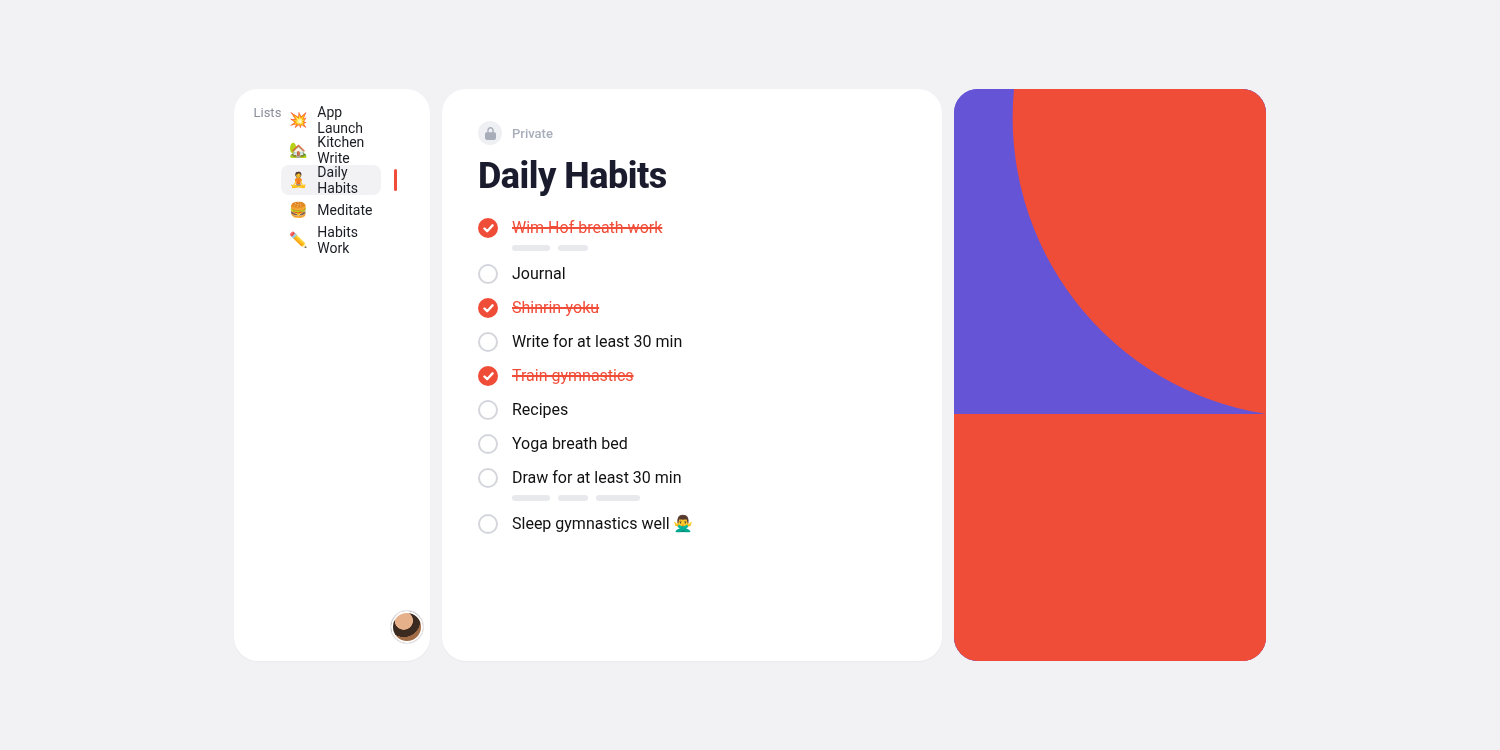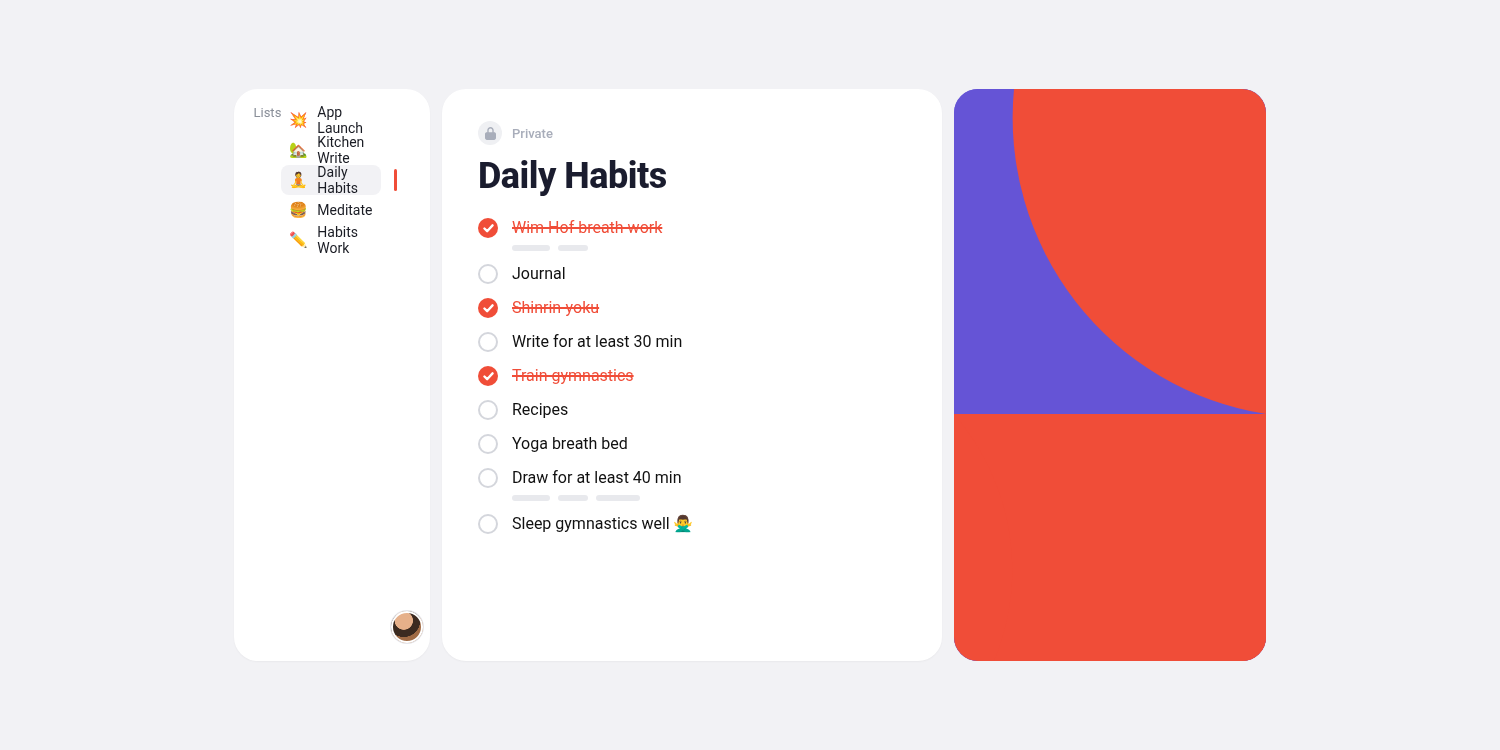--- a/index.html
+++ b/index.html
@@ -261,21 +261,21 @@
         </div>
         <div class="task unchecked">
           <div class="cb"></div>
           <div class="task-wrap">
             <div class="label">Yoga breath bed</div>
           </div>
         </div>
         <div class="task unchecked">
           <div class="cb"></div>
           <div class="task-wrap">
-            <div class="label">Draw for at least 40 min</div>
+            <div class="label">Draw for at least 30 min</div>
             <div class="meta">
               <span class="s1"></span>
               <span class="s2"></span>
               <span class="s3"></span>
             </div>
           </div>
         </div>
         <div class="task unchecked">
           <div class="cb"></div>
           <div class="task-wrap">

